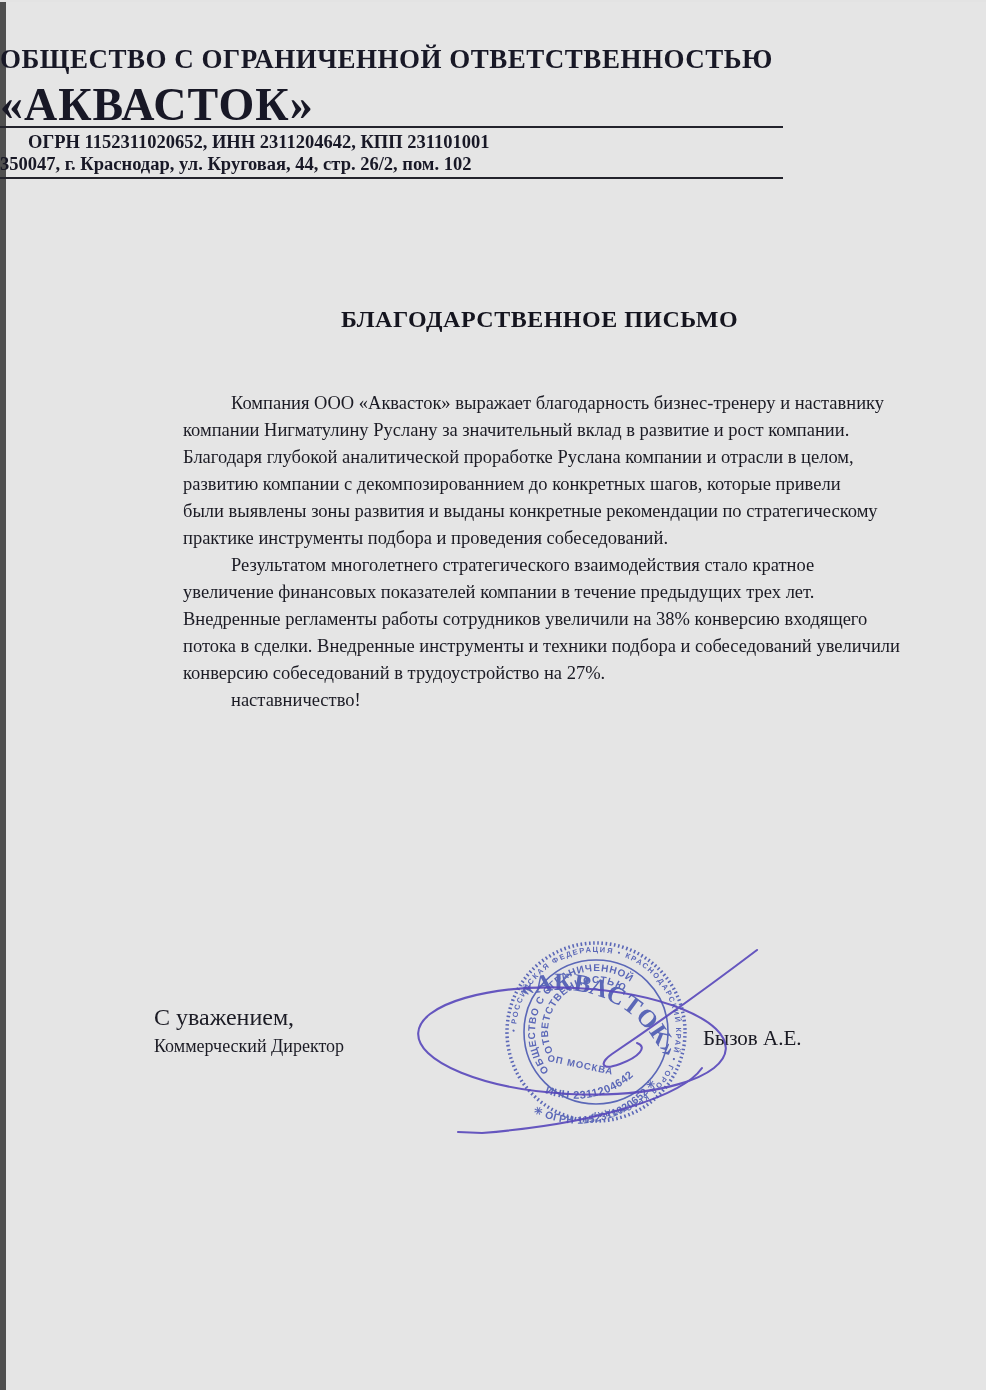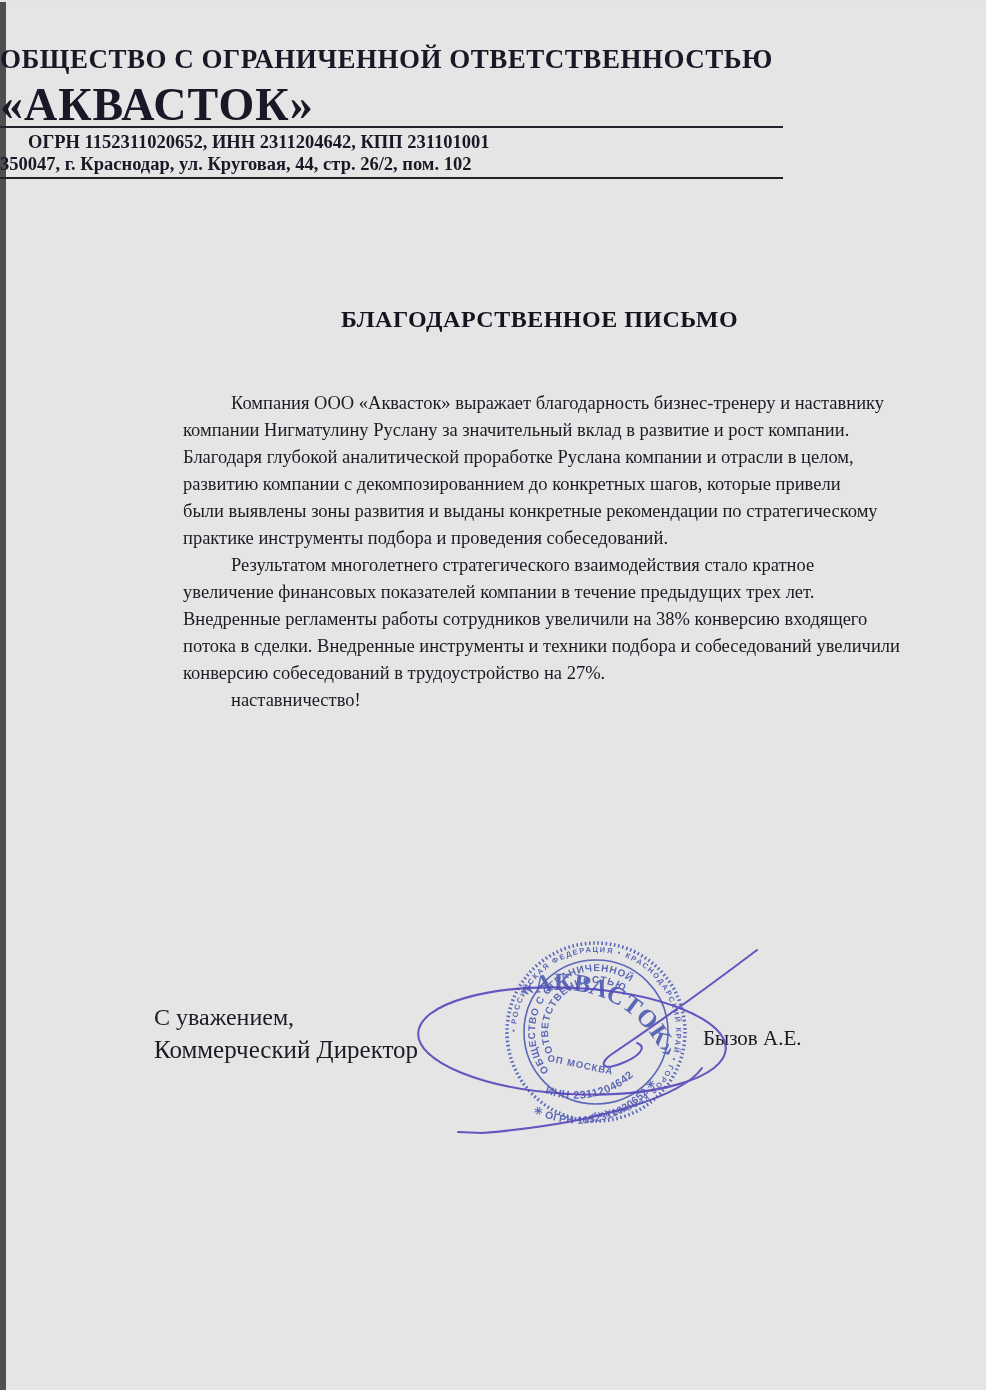--- a/index.html
+++ b/index.html
@@ -20,21 +20,21 @@
 
   .letter-title { position:absolute; left:148px; top:306px; width:783px; text-align:center;
     font-size:24px; font-weight:bold; letter-spacing:0.5px; color:#15151f; }
 
   .body-text { position:absolute; left:155px; top:390px; width:800px; font-size:18.5px; line-height:27px; color:#1b1b24;margin-left:28px; }
   .para { margin:0; }
   .para .line { display:block; white-space:pre; }
   .para .line:first-child { text-indent:48px; }
 
   .sig-closing  { position:absolute; left:154px; top:1004px; font-size:24px; color:#1b1b24; }
-  .sig-position { position:absolute; left:154px; top:1036px; font-size:25px; color:#1b1b24; }
+  .sig-position { position:absolute; left:154px; top:1036px; font-size:18px; color:#1b1b24; }
   .sig-name     { position:absolute; left:703px; top:1026px; font-size:21px; color:#1b1b24; }
 
   .stamp-wrap { position:absolute; left:400px; top:916px; width:560px; height:250px; }
   .stamp-wrap svg { display:block; }
 </style>
 </head>
 <body>
 
 <div class="page">
   <div class="scan-bar-left"></div>

